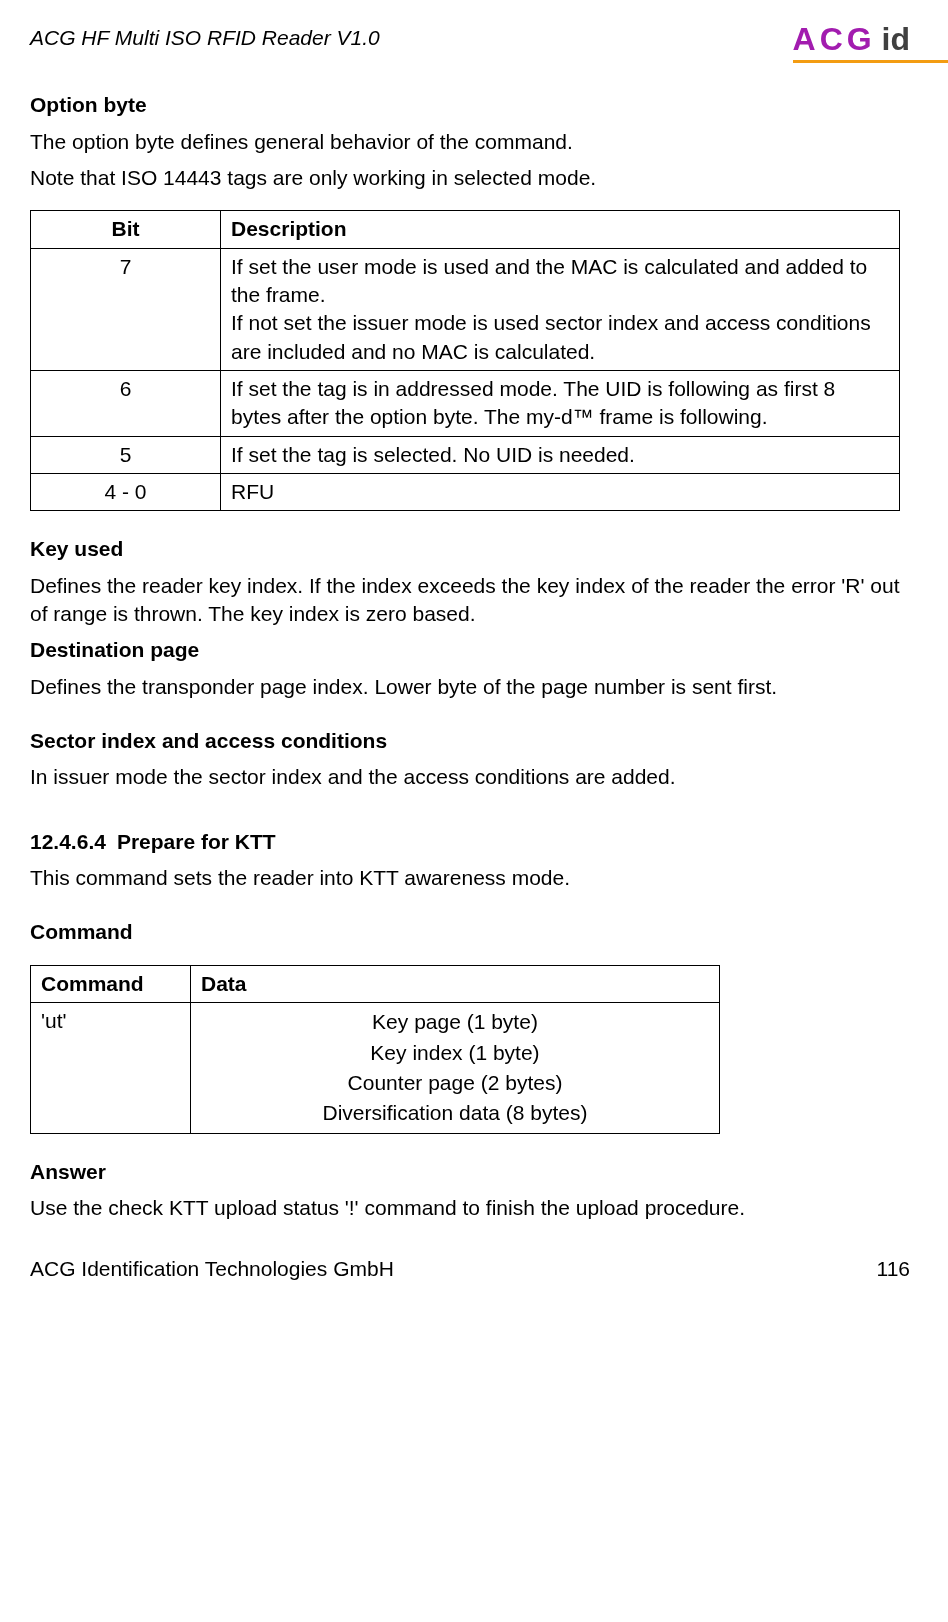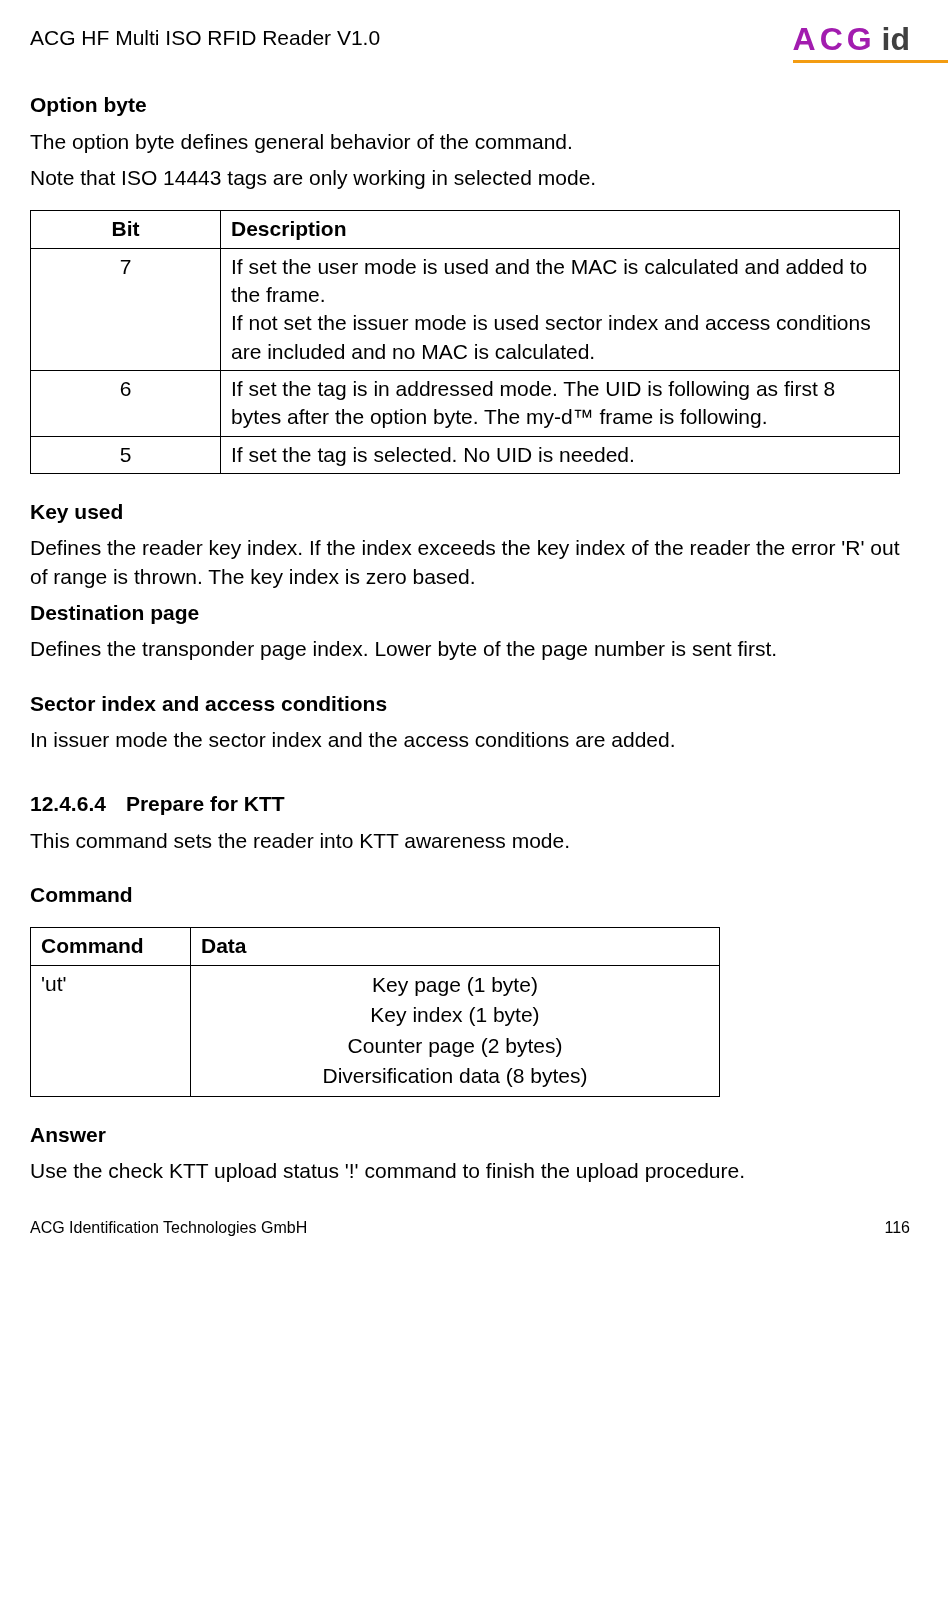--- a/index.html
+++ b/index.html
@@ -14,20 +14,21 @@
     }
     .header-row {
       display: flex;
       justify-content: space-between;
       align-items: flex-start;
       margin-bottom: 30px;
     }
     .doc-title {
       font-size: 21px;
       padding-top: 6px;
+      font-style: italic;
     }
     .logo-text-acg { font-size: 32px; font-weight: 900; letter-spacing: 4px; color:#a21caf; font-family: Arial Black, Arial, sans-serif; }
     .logo-text-id { font-size: 32px; font-weight: 900; color:#404040; font-family: Arial Black, Arial, sans-serif; }
     .logo-wrap { position:relative; }
     .logo-wrap .underline { position:absolute; bottom:-2px; left:0; height:3px; width:185px; background:#f39c12; }
     .section-bold {
       font-weight: bold;
       margin-top: 24px;
       margin-bottom: 8px;
     }
@@ -46,30 +47,30 @@
       text-align: left;
       vertical-align: top;
       font-size: 21px;
     }
     th { font-weight: bold; }
     .t1 .col-bit { width: 190px; text-align: center; }
     .t1 td.bitcell { text-align: center; }
     .t2 .col-cmd { width: 160px; }
     .subsec-row {
       display: flex;
-      gap: 20px;
+      gap: 11px;
       font-weight: bold;
       margin-top: 36px;
       margin-bottom: 8px;
     }
     .footer-row {
       display: flex;
       justify-content: space-between;
       margin-top: 32px;
-      font-size: 16px;
+      font-size: 21px;
     }
     .gap-top { margin-top: 26px; }
     .data-lines { line-height: 1.45; text-align: center; }
   </style>
 </head>
 <body>
 
 <div class="header-row">
   <div class="doc-title">ACG HF Multi ISO RFID Reader V1.0</div>
   <div class="logo-wrap">
@@ -94,20 +95,24 @@
     <td style="white-space: pre-line;">If set the user mode is used and the MAC is calculated and added to the frame.
 If not set the issuer mode is used sector index and access conditions are included and no MAC is calculated.</td>
   </tr>
   <tr>
     <td class="bitcell">6</td>
     <td>If set the tag is in addressed mode. The UID is following as first 8 bytes after the option byte. The my-d™ frame is following.</td>
   </tr>
   <tr>
     <td class="bitcell">5</td>
     <td>If set the tag is selected. No UID is needed.</td>
+  </tr>
+  <tr>
+    <td class="bitcell">4 - 0</td>
+    <td>RFU</td>
   </tr>
 </tbody>
   </table>
 
 <div class="section-bold">Key used</div>
 <p>Defines the reader key index. If the index exceeds the key index of the reader the error 'R' out of range is thrown. The key index is zero based.</p>
 
 <div class="section-bold" style="margin-top:8px;">Destination page</div>
 <p>Defines the transponder page index. Lower byte of the page number is sent first.</p>
 

